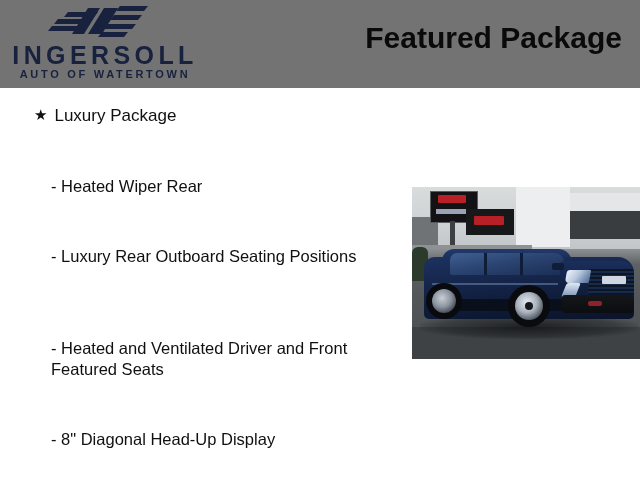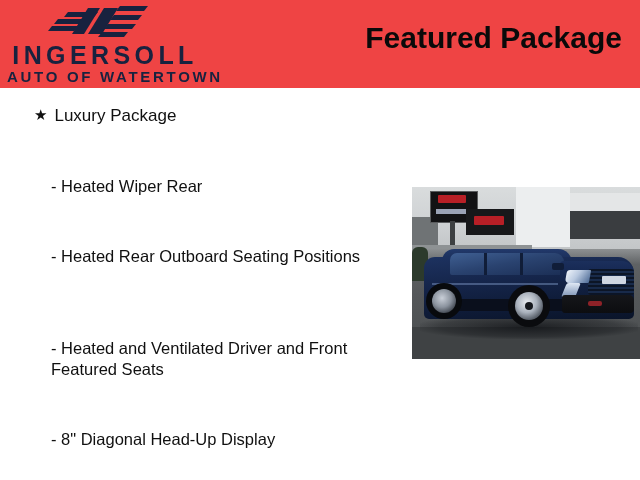--- a/index.html
+++ b/index.html
@@ -15,21 +15,21 @@
     position: relative;
   }
 
   
   #header-band {
     position: absolute;
     left: 0;
     top: 0;
     width: 640px;
     height: 88px;
-    background: #ef4444;
+    background: #737373;
   }
   #brand-block {
     position: absolute;
     left: 0;
     top: 0;
     width: 210px;
     height: 88px;
   }
   #brand-emblem {
     position: absolute;
@@ -50,21 +50,21 @@
     color: #18223f;
     line-height: 1;
     white-space: nowrap;
   }
   #brand-sub {
     position: absolute;
     left: 7px;
     top: 69px;
     width: 196px;
     text-align: center;
-    font-size: 15px;
+    font-size: 11px;
     font-weight: bold;
     letter-spacing: 2.7px;
     color: #18223f;
     line-height: 1;
     white-space: nowrap;
   }
   #header-title {
     position: absolute;
     right: 18px;
     top: 20px;
@@ -349,21 +349,21 @@
 
 <div id="content">
 
   <div id="feature-list">
 
     <div class="top-item">
       <span class="star">★</span><span>Luxury Package</span>
     </div>
 
     <div class="sub-item" id="sub-0">- Heated Wiper Rear</div>
-    <div class="sub-item" id="sub-1">- Heated Rear Outboard Seating Positions</div>
+    <div class="sub-item" id="sub-1">- Luxury Rear Outboard Seating Positions</div>
     <div class="sub-item" id="sub-2">- Heated and Ventilated Driver and Front Featured Seats</div>
     <div class="sub-item" id="sub-3">- 8" Diagonal Head-Up Display</div>
   </div>
 
   <div id="vehicle-photo" title="Dark navy blue GMC SUV parked at dealership">
     <div class="ph ph-sky"></div>
     <div class="ph ph-bldg-white"></div>
     <div class="ph ph-bldg-white2"></div>
     <div class="ph ph-glass"></div>
     <div class="ph ph-glass2"></div>

